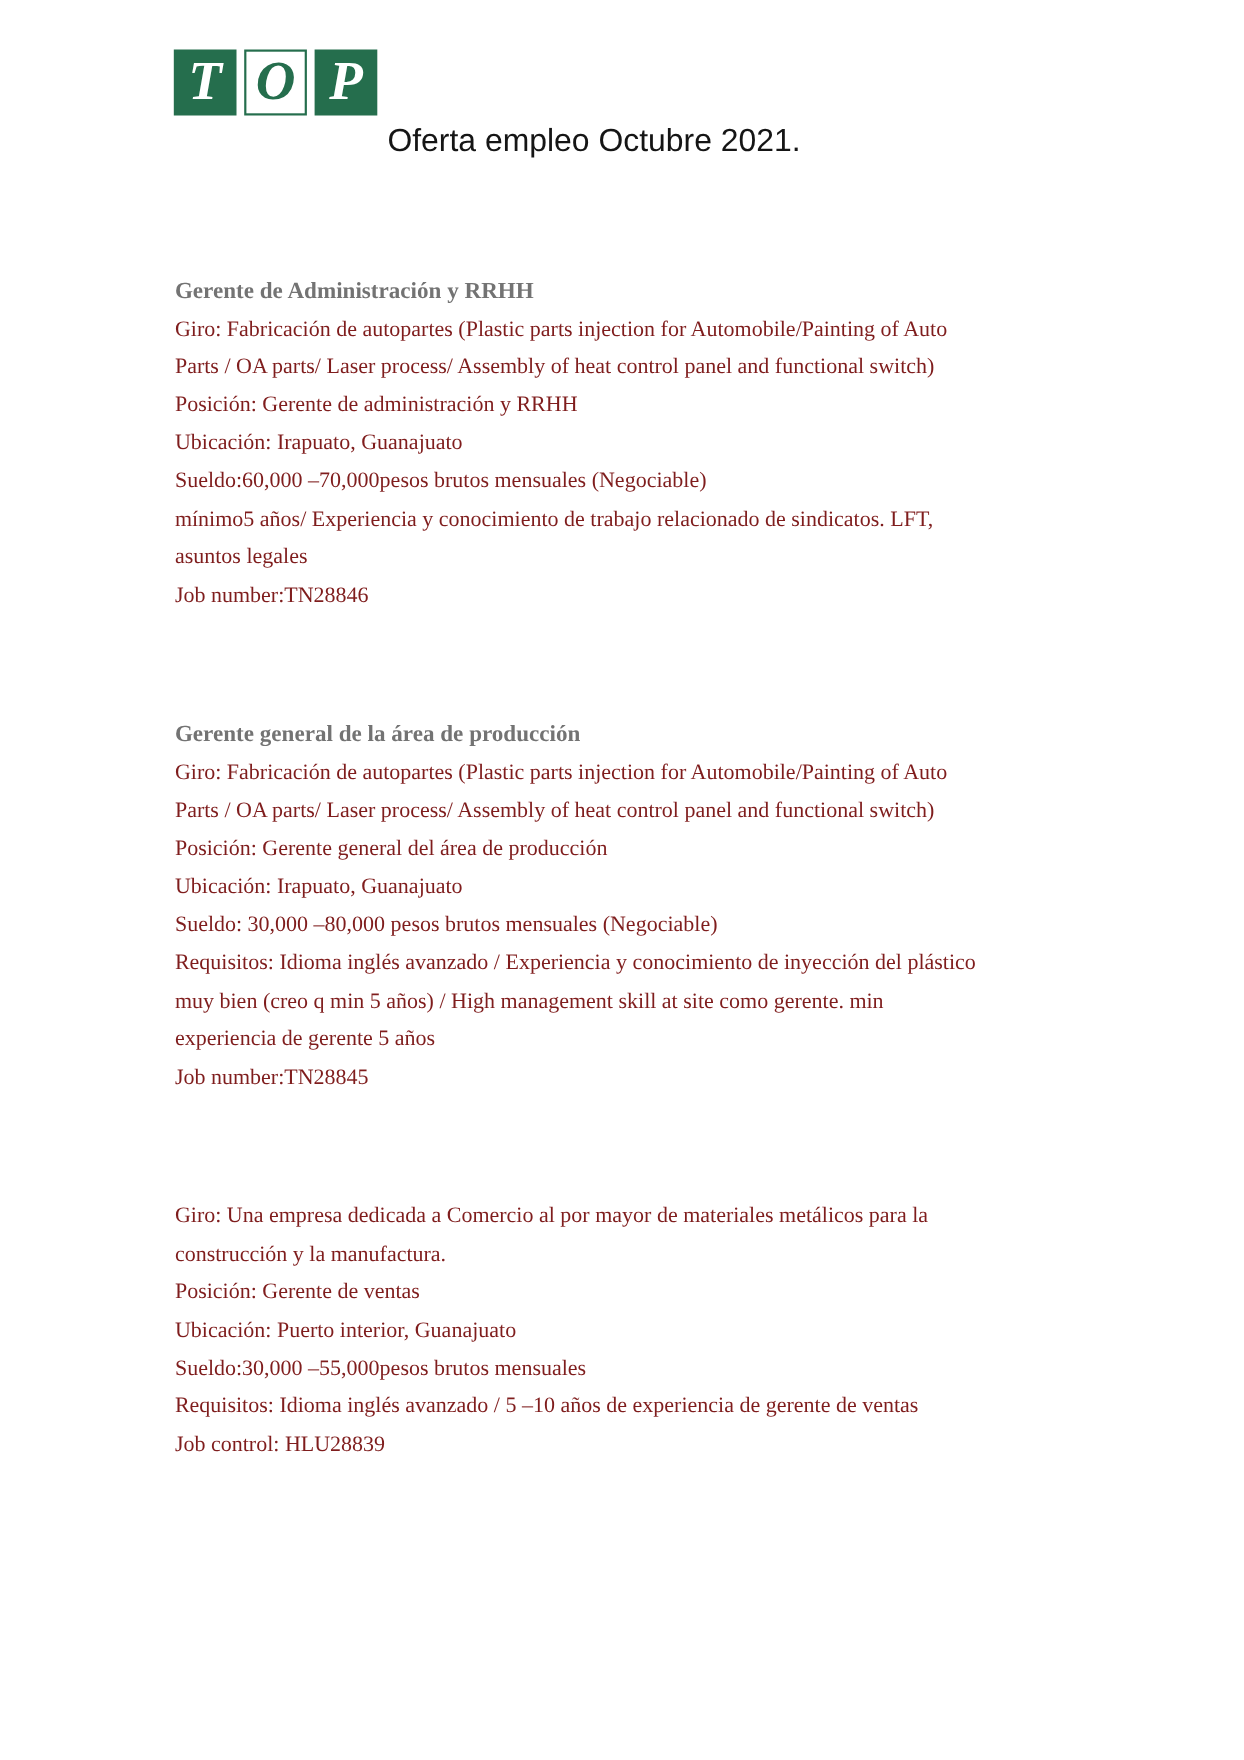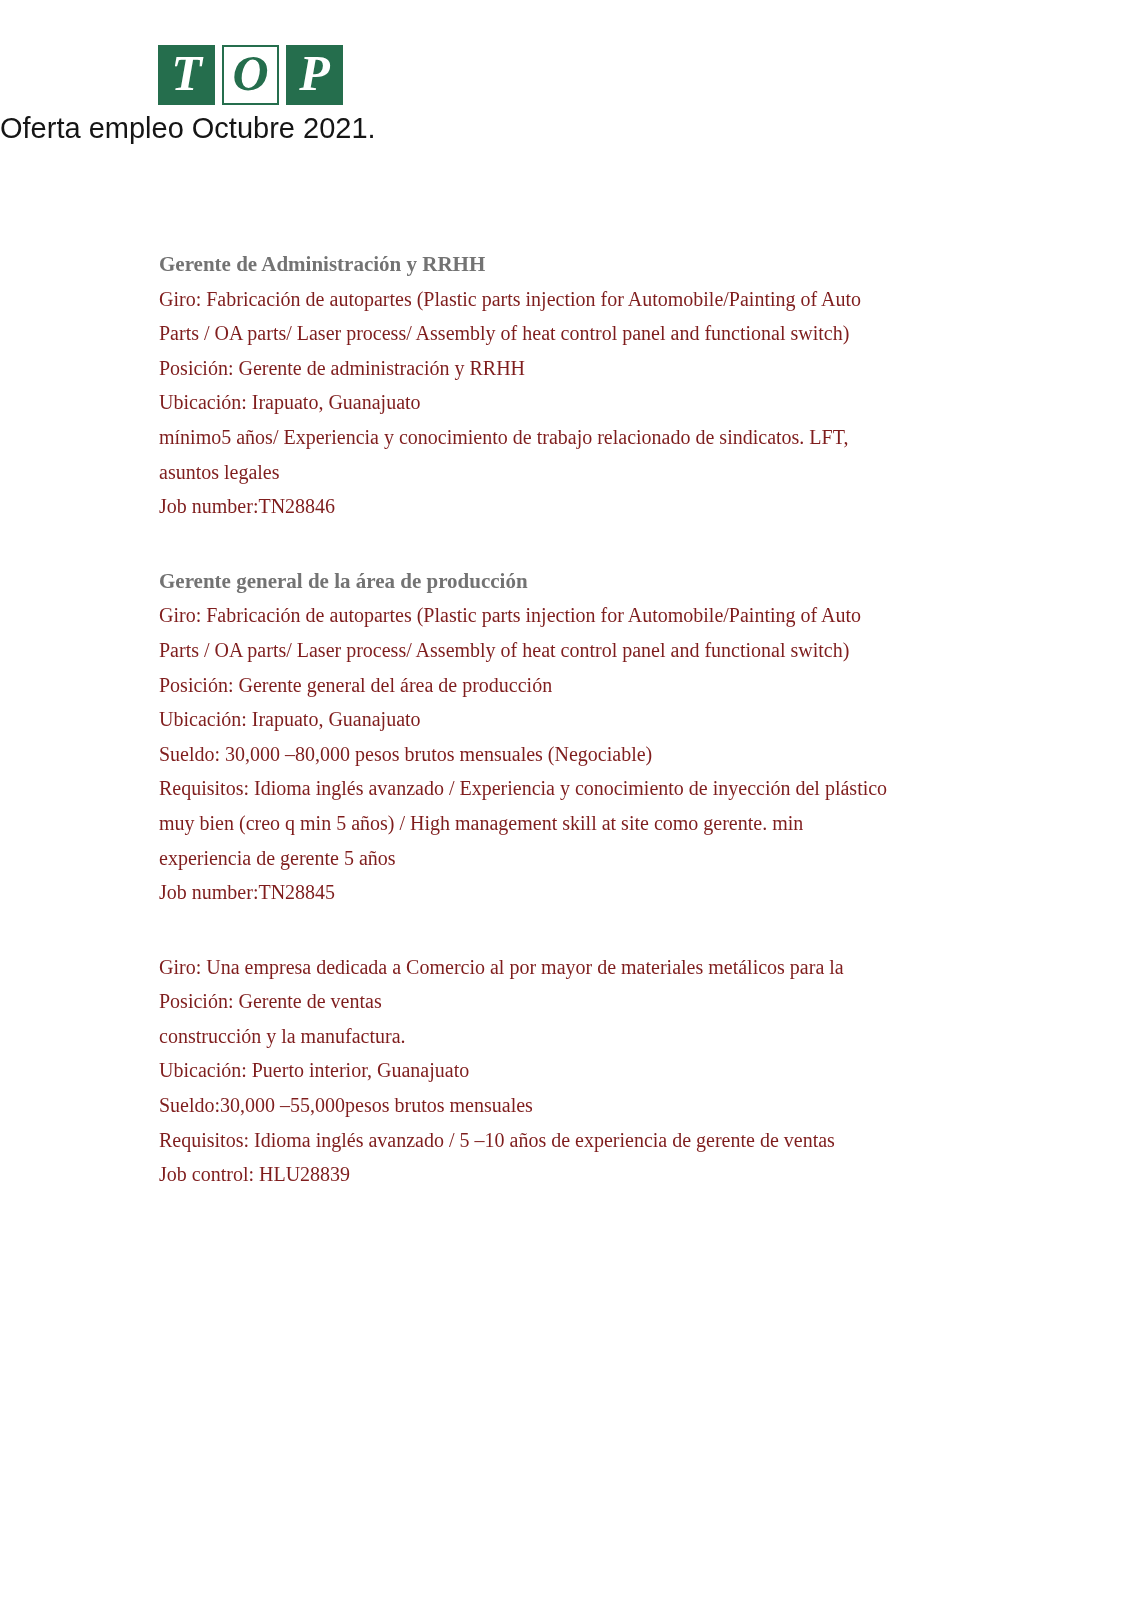--- a/index.html
+++ b/index.html
@@ -60,33 +60,34 @@
     border-radius: 50%;
     background: #d6332c;
   }
 
   
   .doc-title {
     position: absolute;
     top: 112px;
     left: 0;
     width: 1080px;
+    text-align: center;
     font-family: "Liberation Sans", sans-serif;
     font-size: 29px;
     color: #151515;
   }
 
   
   .content {
     position: absolute;
     left: 159px;
     top: 247px;
     width: 830px;
   }
-  .job-section + .job-section { margin-top: 40px; }
+  .job-section + .job-section { margin-top: 92px; }
   .job-heading {
     font-size: 21px;
     font-weight: bold;
     line-height: 34.6px;
     color: #737373;
     white-space: nowrap;
   }
   .job-line {
     font-size: 20px;
     line-height: 34.6px;
@@ -115,42 +116,43 @@
   <div class="doc-title">Oferta empleo Octubre 2021.</div>
 
   <div class="content">
 
     <div class="job-section">
       <div class="job-heading">Gerente de Administración y RRHH</div>
       <div class="job-line">Giro: Fabricación de autopartes (Plastic parts injection for Automobile/Painting of Auto</div>
       <div class="job-line">Parts / OA parts/ Laser process/ Assembly of heat control panel and functional switch)</div>
       <div class="job-line">Posición: Gerente de administración y RRHH</div>
       <div class="job-line">Ubicación: Irapuato, Guanajuato</div>
+      <div class="job-line">Sueldo:60,000 –70,000pesos brutos mensuales (Negociable)</div>
       <div class="job-line">mínimo5 años/ Experiencia y conocimiento de trabajo relacionado de sindicatos. LFT,</div>
       <div class="job-line">asuntos legales</div>
       <div class="job-line">Job number:TN28846</div>
     </div>
 
     <div class="job-section">
       <div class="job-heading">Gerente general de la área de producción</div>
       <div class="job-line">Giro: Fabricación de autopartes (Plastic parts injection for Automobile/Painting of Auto</div>
       <div class="job-line">Parts / OA parts/ Laser process/ Assembly of heat control panel and functional switch)</div>
       <div class="job-line">Posición: Gerente general del área de producción</div>
       <div class="job-line">Ubicación: Irapuato, Guanajuato</div>
       <div class="job-line">Sueldo: 30,000 –80,000 pesos brutos mensuales (Negociable)</div>
       <div class="job-line">Requisitos: Idioma inglés avanzado / Experiencia y conocimiento de inyección del plástico</div>
       <div class="job-line">muy bien (creo q min 5 años) / High management skill at site como gerente. min</div>
       <div class="job-line">experiencia de gerente 5 años</div>
       <div class="job-line">Job number:TN28845</div>
     </div>
 
     <div class="job-section">
       <div class="job-line">Giro: Una empresa dedicada a Comercio al por mayor de materiales metálicos para la</div>
+      <div class="job-line">construcción y la manufactura.</div>
       <div class="job-line">Posición: Gerente de ventas</div>
-      <div class="job-line">construcción y la manufactura.</div>
       <div class="job-line">Ubicación: Puerto interior, Guanajuato</div>
       <div class="job-line">Sueldo:30,000 –55,000pesos brutos mensuales</div>
       <div class="job-line">Requisitos: Idioma inglés avanzado / 5 –10 años de experiencia de gerente de ventas</div>
       <div class="job-line">Job control: HLU28839</div>
     </div>
 
   </div>
 </div>
 
 </body></html>

